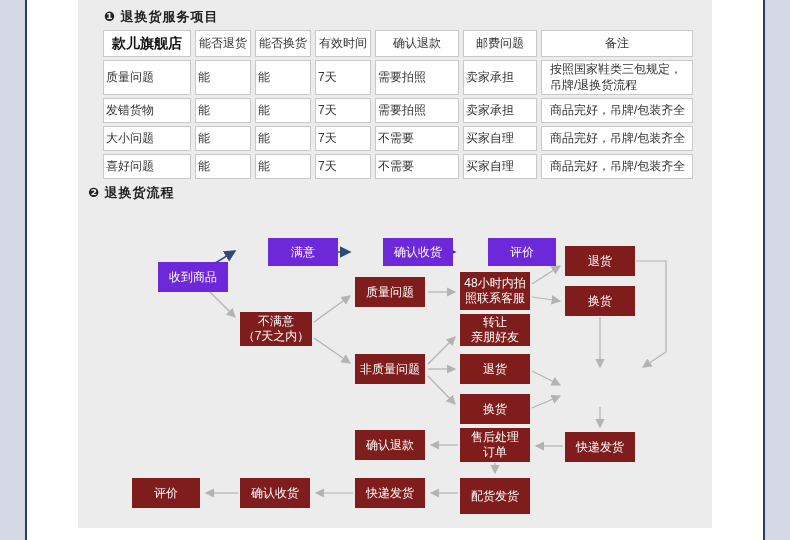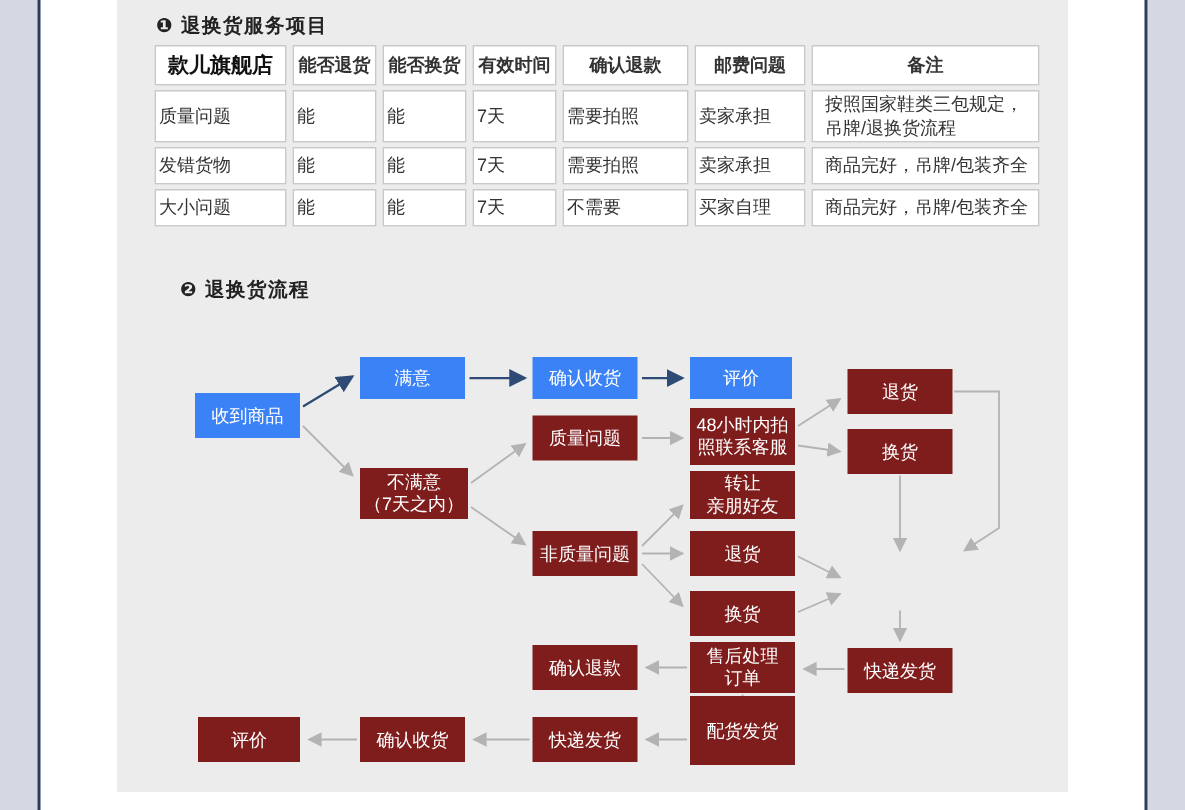--- a/index.html
+++ b/index.html
@@ -11,37 +11,37 @@
   .side-strip.left { left:0; }
   .side-strip.right { left:765px; }
   .side-line { position:absolute; top:0; width:2px; height:540px; background:#2a3c5e; }
   .side-line.left { left:25px; }
   .side-line.right { left:763px; }
 
   .content { position:absolute; left:78px; top:0; width:634px; height:528px; background:#ececec; }
 
   .section-title { position:absolute; font-size:13px; font-weight:bold; color:#222; letter-spacing:1px; }
   #title1 { left:104px; top:8px; }
-  #title2 { left:120px; top:184px;text-align:center; }
+  #title2 { left:88px; top:184px;text-align:center; }
 
   
   #service-table { position:absolute; left:99px; top:27px; border-collapse:separate; border-spacing:4px 3px; }
   #service-table th, #service-table td {
     background:#fff; border:1px solid #c9c9c9; font-size:12px; color:#333;
     vertical-align:middle; height:25px; padding:1px 2px;
   }
-  #service-table th { font-weight:bold; height:27px; }
+  #service-table th { font-weight:normal; height:27px; }
   #service-table th.first { font-weight:bold; font-size:14px; color:#111; }
   #service-table td.remark, #service-table th.remark { white-space:pre-line; text-align:left; padding-left:8px; line-height:1.3; }
   #service-table th.remark { text-align:center; padding-left:2px; }
 
   
   .flow-node { position:absolute; color:#fff; font-size:12px; line-height:1.25;
     display:flex; align-items:center; justify-content:center; text-align:center; white-space:pre-line; }
-  .navy { background:#3b82f6; }
+  .navy { background:#6d28d9;margin-left:28px; }
   .gray { background:#7f1d1d; }
 
   .n-received        { left:130px; top:262px; width:70px; height:30px; }
   .n-satisfied       { left:240px; top:238px; width:70px; height:28px; }
   .n-confirm-top     { left:355px; top:238px; width:70px; height:28px; }
   .n-review-top      { left:460px; top:238px; width:68px; height:28px; }
   .n-return-right    { left:565px; top:246px; width:70px; height:30px; }
   .n-quality         { left:355px; top:277px; width:70px; height:30px; }
   .n-contact48       { left:460px; top:272px; width:70px; height:38px; }
   .n-exchange-right  { left:565px; top:286px; width:70px; height:30px; }
@@ -50,21 +50,21 @@
   .n-nonquality      { left:355px; top:354px; width:70px; height:30px; }
   .n-return-mid      { left:460px; top:354px; width:70px; height:30px; }
   .n-fill-form       { left:565px; top:372px; width:70px; height:34px; }
   .n-exchange-mid    { left:460px; top:394px; width:70px; height:30px; }
   .n-confirm-refund  { left:355px; top:430px; width:70px; height:30px; }
   .n-aftersale       { left:460px; top:428px; width:70px; height:34px; }
   .n-express-right   { left:565px; top:432px; width:70px; height:30px; }
   .n-review-bottom   { left:132px; top:478px; width:68px; height:30px; }
   .n-confirm-bottom  { left:240px; top:478px; width:70px; height:30px; }
   .n-express-bottom  { left:355px; top:478px; width:70px; height:30px; }
-  .n-dispatch        { left:460px; top:464px; width:70px; height:46px; }
+  .n-dispatch        { left:460px; top:478px; width:70px; height:36px; }
 
   #flow-arrows { position:absolute; left:0; top:0; pointer-events:none; }
 </style>
 </head>
 <body>
 
 <div id="screen">
   <div class="content"></div>
   <div class="side-strip left"></div>
   <div class="side-line left"></div>
@@ -100,20 +100,29 @@
           <td style="width: 88px;">发错货物</td>
           <td style="width: 56px;">能</td>
           <td style="width: 56px;">能</td>
           <td style="width: 56px;">7天</td>
           <td style="width: 84px;">需要拍照</td>
           <td style="width: 74px;">卖家承担</td>
           <td class="remark" style="width: 152px;">商品完好，吊牌/包装齐全</td>
         </tr>
         <tr>
           <td style="width: 88px;">大小问题</td>
+          <td style="width: 56px;">能</td>
+          <td style="width: 56px;">能</td>
+          <td style="width: 56px;">7天</td>
+          <td style="width: 84px;">不需要</td>
+          <td style="width: 74px;">买家自理</td>
+          <td class="remark" style="width: 152px;">商品完好，吊牌/包装齐全</td>
+        </tr>
+        <tr>
+          <td style="width: 88px;">喜好问题</td>
           <td style="width: 56px;">能</td>
           <td style="width: 56px;">能</td>
           <td style="width: 56px;">7天</td>
           <td style="width: 84px;">不需要</td>
           <td style="width: 74px;">买家自理</td>
           <td class="remark" style="width: 152px;">商品完好，吊牌/包装齐全</td>
         </tr>
       </tbody>
   </table>
 

